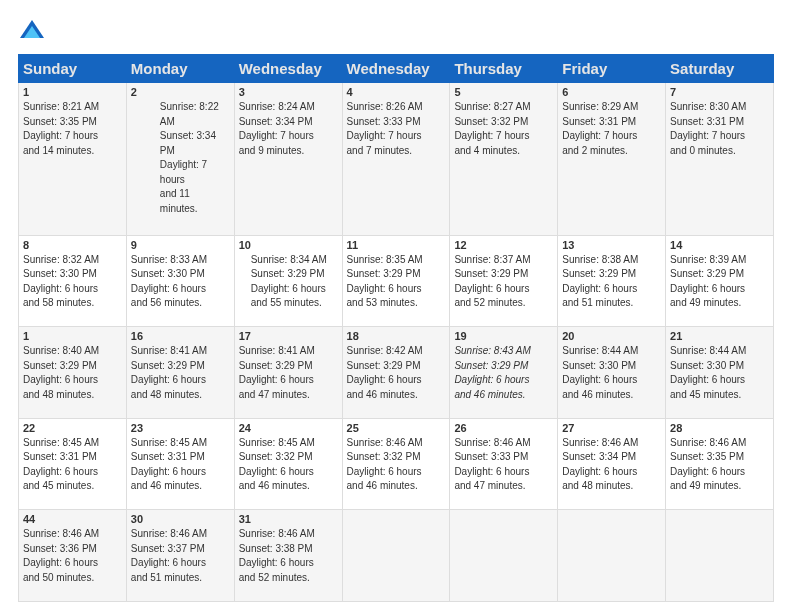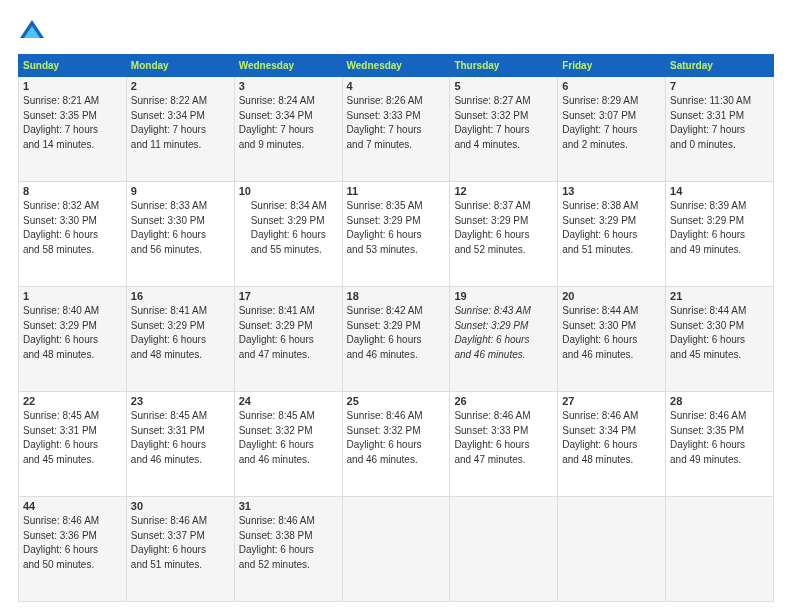--- a/index.html
+++ b/index.html
@@ -54,22 +54,22 @@
     }
     .calendar {
       flex: 1;
       border: 1px solid #ccc;
       border-collapse: collapse;
       width: 100%;
       table-layout: fixed;
     }
     .calendar thead tr th {
       background-color: #1565c0;
-      color: #bef264;
-      font-size: 10px;
+      color: #e5e5e5;
+      font-size: 15px;
       font-weight: bold;
       padding: 5px 4px;
       text-align: left;
       border: 1px solid #1565c0;
     }
     .calendar tbody tr td {
       vertical-align: top;
       padding: 3px 4px;
       border: 1px solid #ddd;
       font-size: 9.5px;
@@ -130,21 +130,21 @@
     <tr>
           <td>
             <span class="day-num">1</span>
             <div class="day-detail" style="white-space: pre-line;">Sunrise: 8:21 AM
 Sunset: 3:35 PM
 Daylight: 7 hours
 and 14 minutes.</div>
           </td>
           <td>
             <span class="day-num">2</span>
-            <div class="day-detail" style="white-space: pre-line;">Sunrise: 8:22 AM
+            <div class="day-detail" style="white-space: pre-line; margin-left: 29px;">Sunrise: 8:22 AM
 Sunset: 3:34 PM
 Daylight: 7 hours
 and 11 minutes.</div>
           </td>
           <td>
             <span class="day-num">3</span>
             <div class="day-detail" style="white-space: pre-line;">Sunrise: 8:24 AM
 Sunset: 3:34 PM
 Daylight: 7 hours
 and 9 minutes.</div>
@@ -159,27 +159,27 @@
           <td>
             <span class="day-num">5</span>
             <div class="day-detail" style="white-space: pre-line;">Sunrise: 8:27 AM
 Sunset: 3:32 PM
 Daylight: 7 hours
 and 4 minutes.</div>
           </td>
           <td>
             <span class="day-num">6</span>
             <div class="day-detail" style="white-space: pre-line;">Sunrise: 8:29 AM
-Sunset: 3:07 PM
+Sunset: 3:31 PM
 Daylight: 7 hours
 and 2 minutes.</div>
           </td>
           <td>
             <span class="day-num">7</span>
-            <div class="day-detail" style="white-space: pre-line;">Sunrise: 11:30 AM
+            <div class="day-detail" style="white-space: pre-line;">Sunrise: 8:30 AM
 Sunset: 3:31 PM
 Daylight: 7 hours
 and 0 minutes.</div>
           </td>
         </tr>
         <tr>
           <td>
             <span class="day-num">8</span>
             <div class="day-detail" style="white-space: pre-line;">Sunrise: 8:32 AM
 Sunset: 3:30 PM

